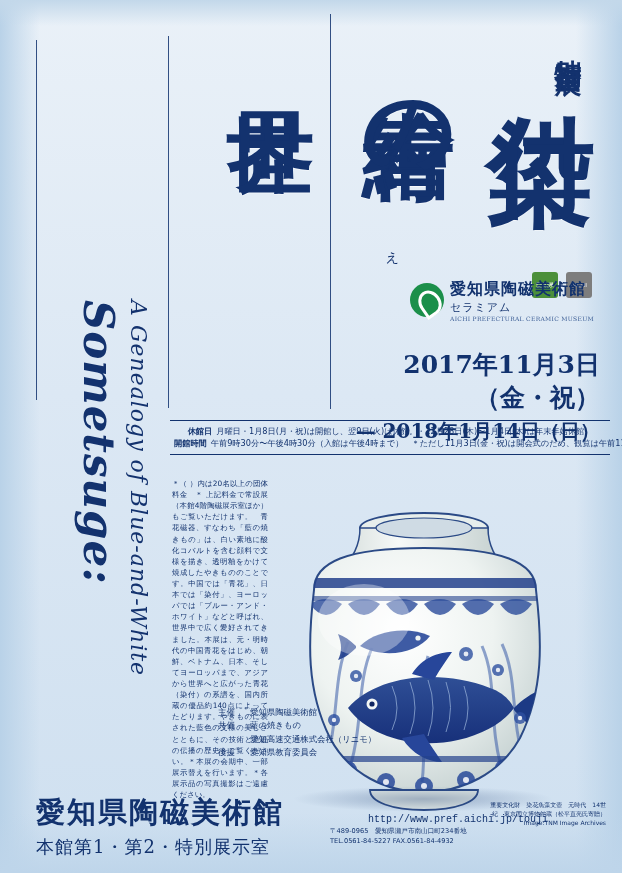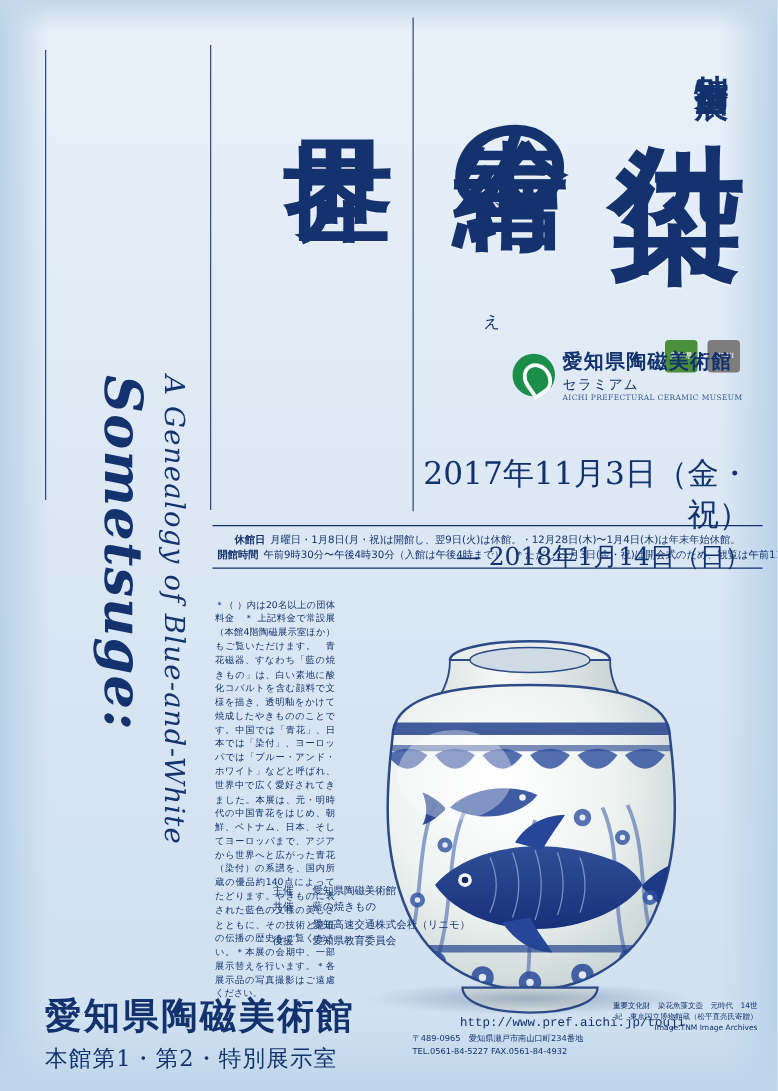--- a/index.html
+++ b/index.html
@@ -107,24 +107,24 @@
   .logo .txt .l2{font-size:11px;letter-spacing:1px;}
   .logo .txt .l3{font-size:6px;letter-spacing:.3px;color:#3a5c94;}
   .mini-logos{position:absolute;right:30px;top:272px;display:flex;gap:8px;}
   .mini{width:26px;height:26px;background:#7d7d7d;color:#fff;font-size:6px;
     display:flex;align-items:center;justify-content:center;text-align:center;
     line-height:1.1;border-radius:3px;}
   .mini.green{background:#4b8f3a;}
 
   
   .dates{
-    position:absolute;left:330px;top:362px;width:270px;
+    position:absolute;left:330px;top:348px;width:270px;
     color:#12326e;text-align:right;
     font-family:"DejaVu Serif","Liberation Serif",serif;
-    font-weight:400;
+    font-weight:700;
   }
   .dates .d1{font-size:25px;letter-spacing:0px;}
   .dates .d2{font-size:20px;letter-spacing:0px;margin-top:4px;}
 
   
   .info{
     position:absolute;left:170px;top:420px;width:432px;
     border:1px solid #12326e;border-left:none;border-right:none;
     padding:5px 4px 4px 4px;
     color:#12326e;font-size:8.2px;line-height:1.45;

